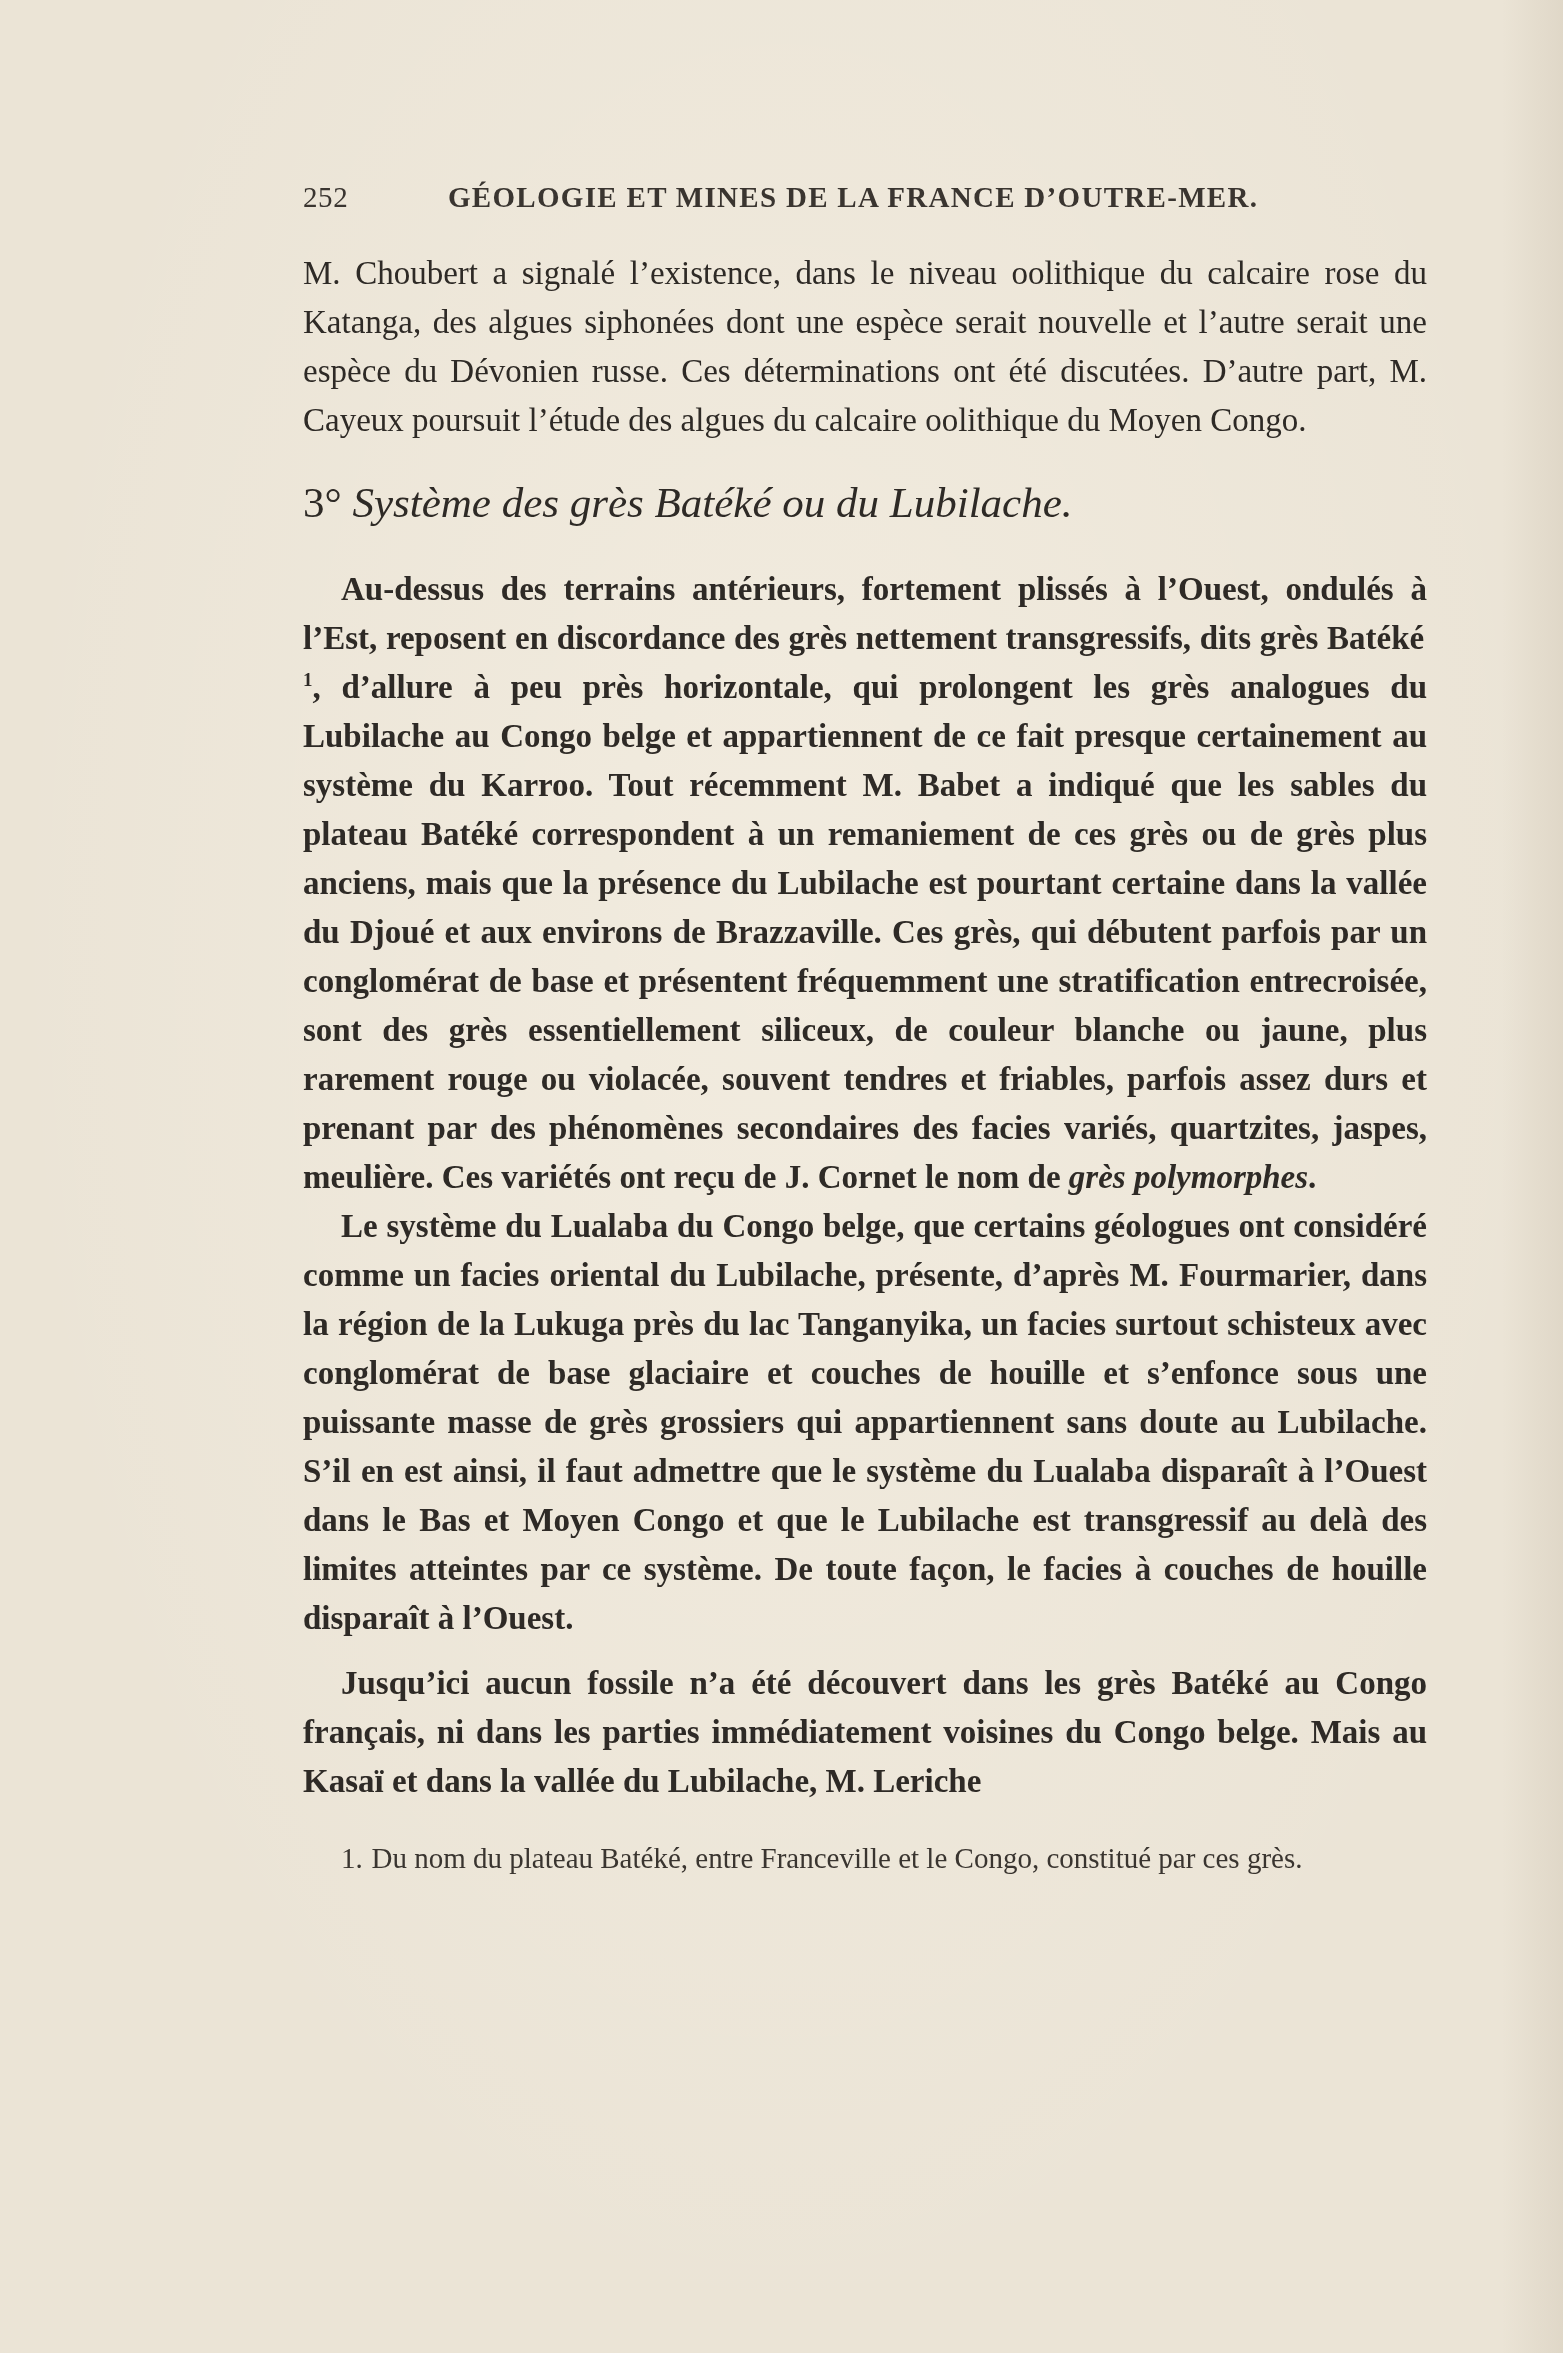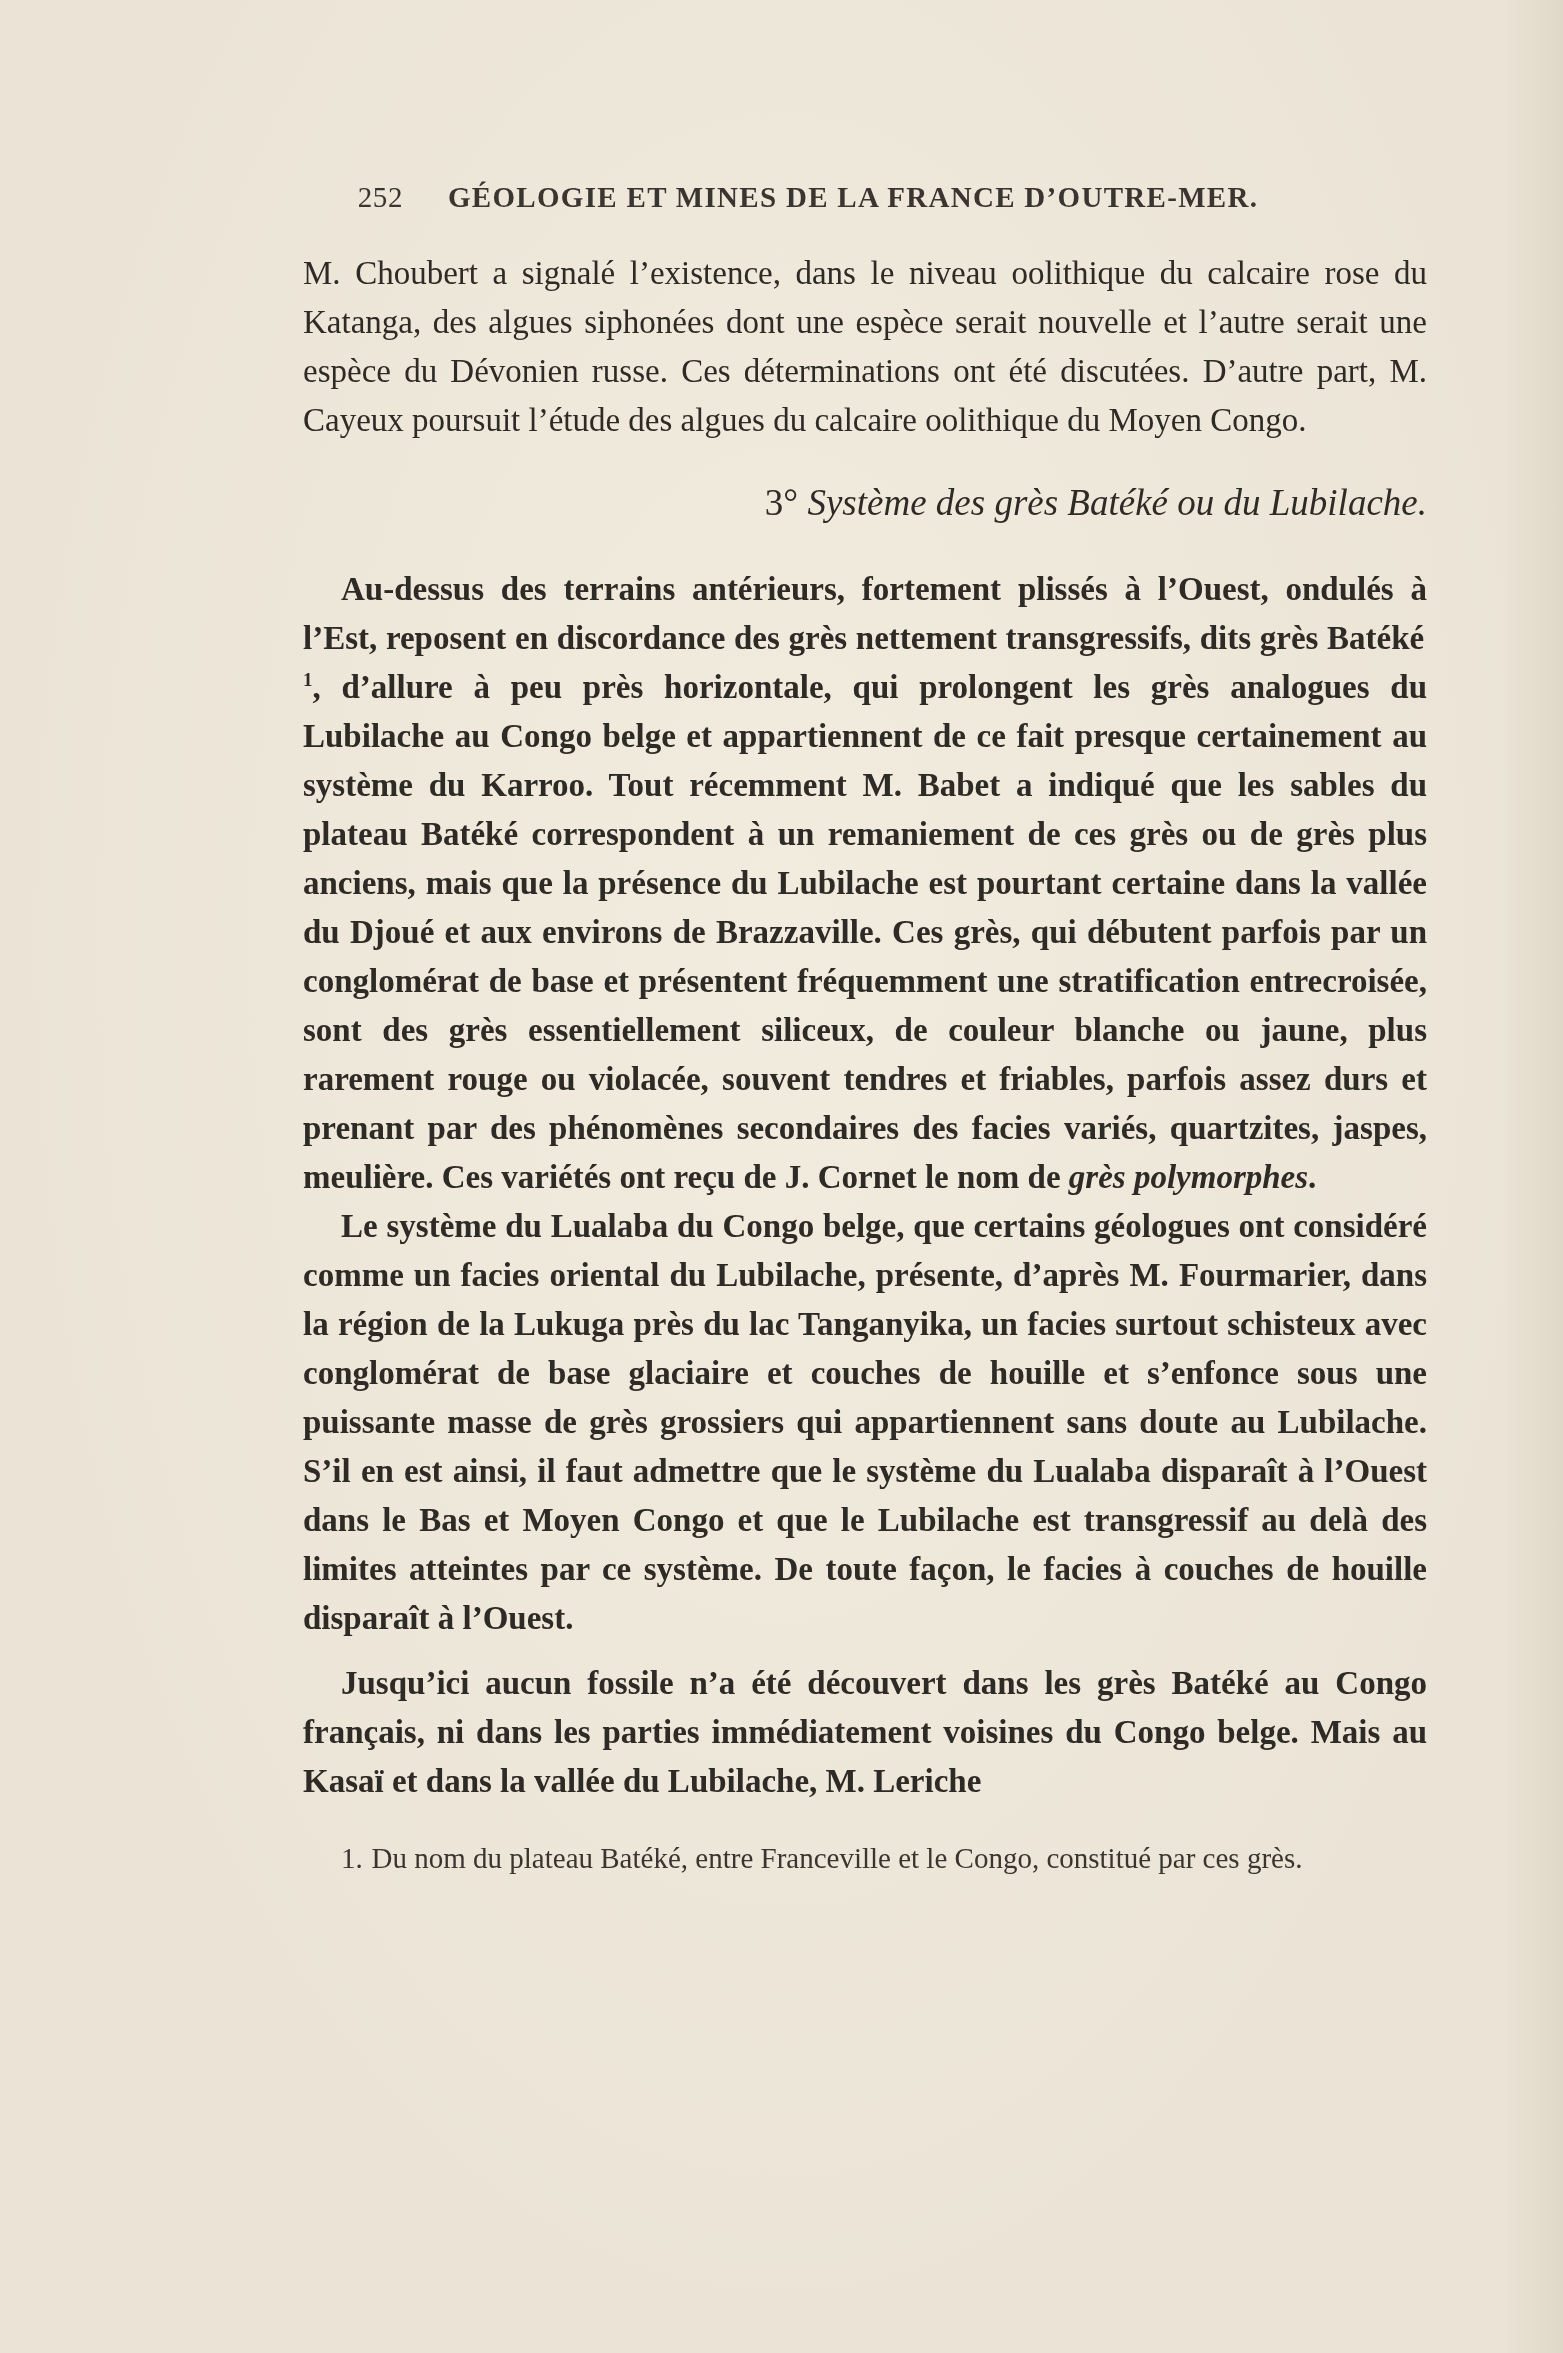--- a/index.html
+++ b/index.html
@@ -33,21 +33,20 @@
       display: flex;
       align-items: baseline;
       height: 35px;
       font-size: 29px;
       letter-spacing: 0.6px;
       color: #3a3530;
     }
     .folio {
       width: 100px;
       font-size: 29px;
-      text-align: right;
     }
     .head-title {
       margin-left: 45px;
       letter-spacing: 1.3px;
       font-weight: bold;
     }
     .body-text {
       margin-top: 33px;
       font-size: 33px;
       line-height: 49px;
@@ -56,23 +55,23 @@
     }
     .para {
       margin: 0;
       text-align: justify;
     }
     .para.indent {
       text-indent: 38px;
       font-weight: bold;
     }
     .section-heading {
-      text-align: right;
+      text-align: left;
       font-style: italic;
-      font-size: 37px;
+      font-size: 43px;
       margin: 33px 0 38px 0;
       line-height: 49px;
     }
     .section-number {
       font-style: normal;
     }
     .space-before {
       margin-top: 16px;
     }
     .footnote-ref {

